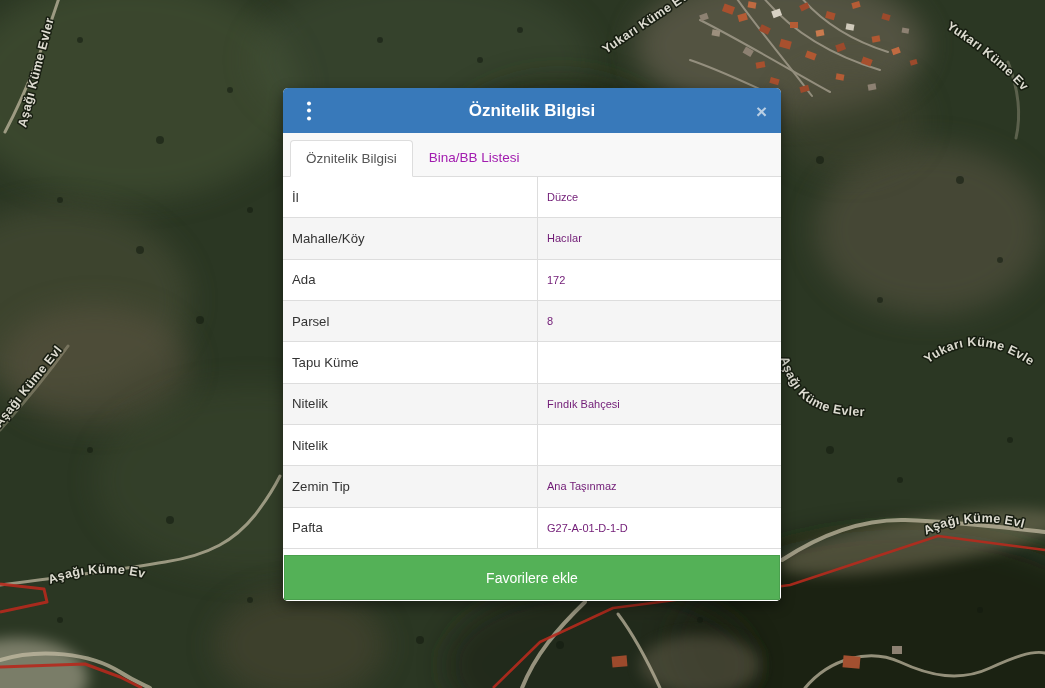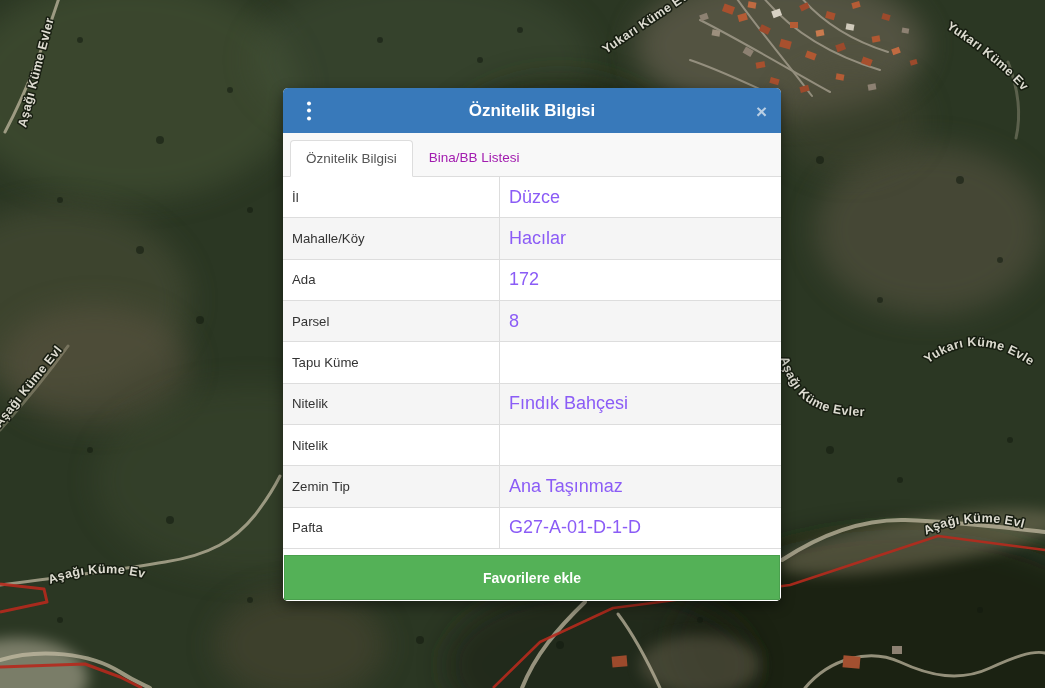--- a/index.html
+++ b/index.html
@@ -29,29 +29,29 @@
   .tabs { height:44px; background:#f8f8f8; border-bottom:1px solid #ddd;
           display:flex; align-items:flex-end; padding-left:7px; flex:none; }
   .tab { font-size:13.5px; padding:10px 15px; cursor:pointer; border-radius:4px 4px 0 0; }
   .tab.active { background:#fff; border:1px solid #ddd; border-bottom:1px solid #fff;
                 margin-bottom:-1px; color:#555; }
   .tab.inactive { color:#a21caf; border:1px solid transparent; }
 
   .attr-table { flex:1; display:flex; flex-direction:column; }
   .trow { flex:1; display:flex; border-bottom:1px solid #ddd; background:#fff; }
   .trow:nth-child(even) { background:#f5f5f5; }
-  .tlabel { width:217px; border-right:1px solid #ddd; display:flex; align-items:center;
+  .tlabel { width:255px; border-right:1px solid #ddd; display:flex; align-items:center;
             padding-left:9px; font-size:13.2px; color:#333; }
   .tvalue { flex:1; display:flex; align-items:center; padding-left:9px;
-            font-size:18px; color:#8b5cf6; }
+            font-size:11px; color:#701a75; }
 
   .modal-footer { flex:none; height:52px; padding:6px 1px 1px 1px; background:#fff; }
   .fav-btn { width:100%; height:45px; background:#54b157; border:1px solid #4aa04d;
              color:#fff; font-family:"Liberation Sans", sans-serif; font-size:14px;
-             font-weight:bold; cursor:pointer; }
+             font-weight:normal; cursor:pointer; }
 </style>
 </head>
 <body>
 
 <div id="stage">
 
   <svg id="map-svg" width="1045" height="688" viewBox="0 0 1045 688">
     <defs>
       <filter id="b1" x="-60%" y="-60%" width="220%" height="220%">
           <feGaussianBlur stdDeviation="14"></feGaussianBlur>

